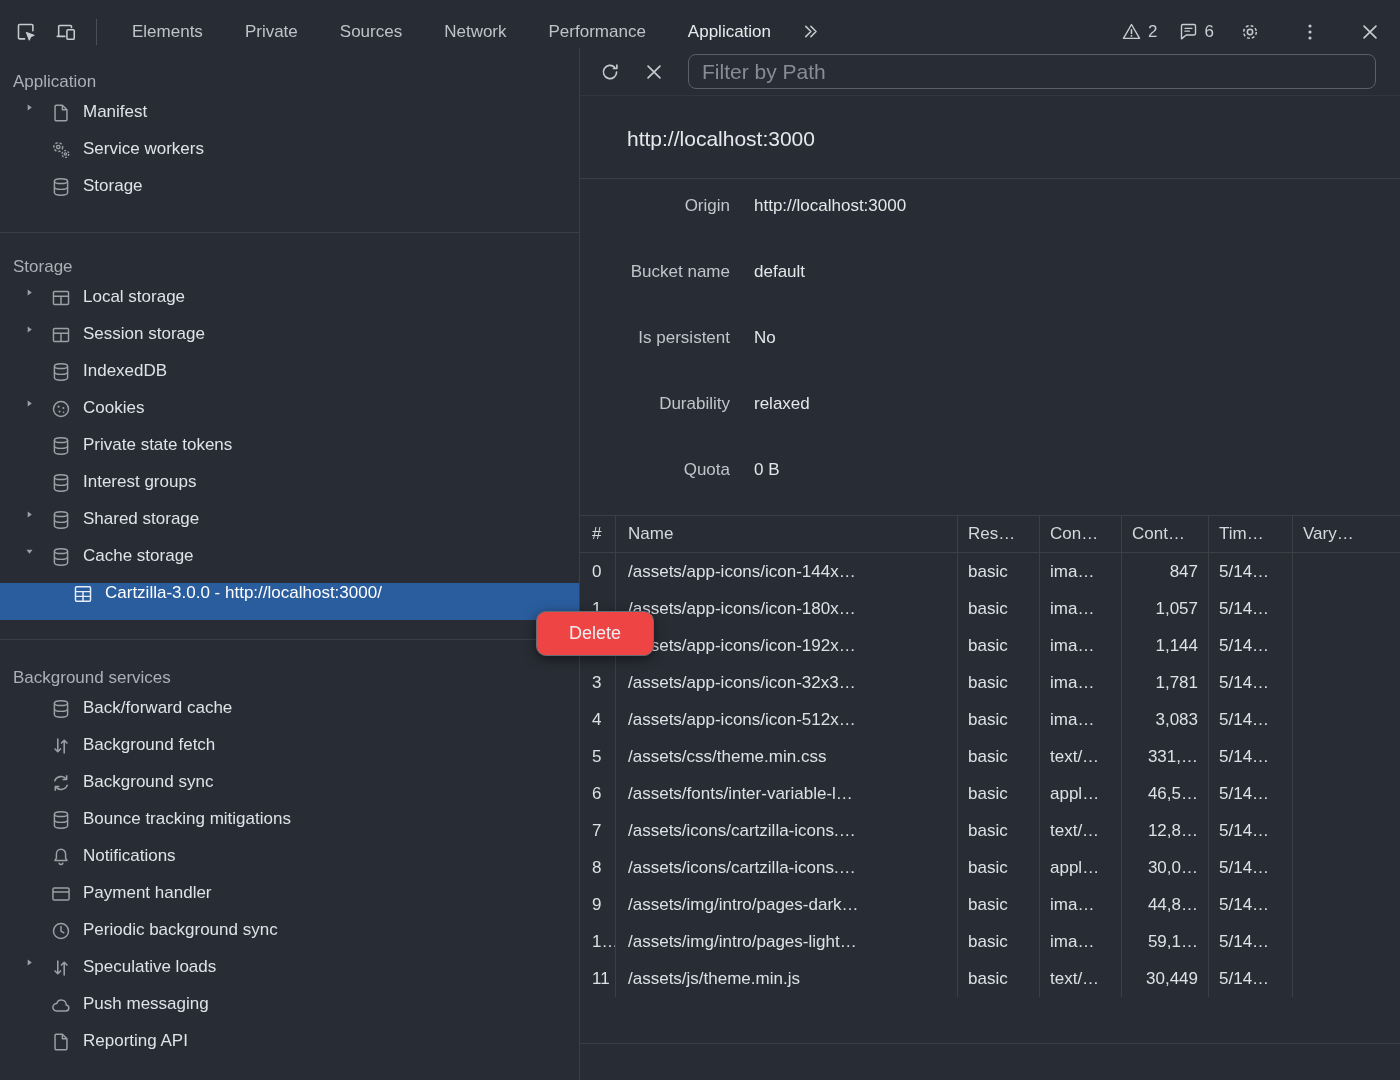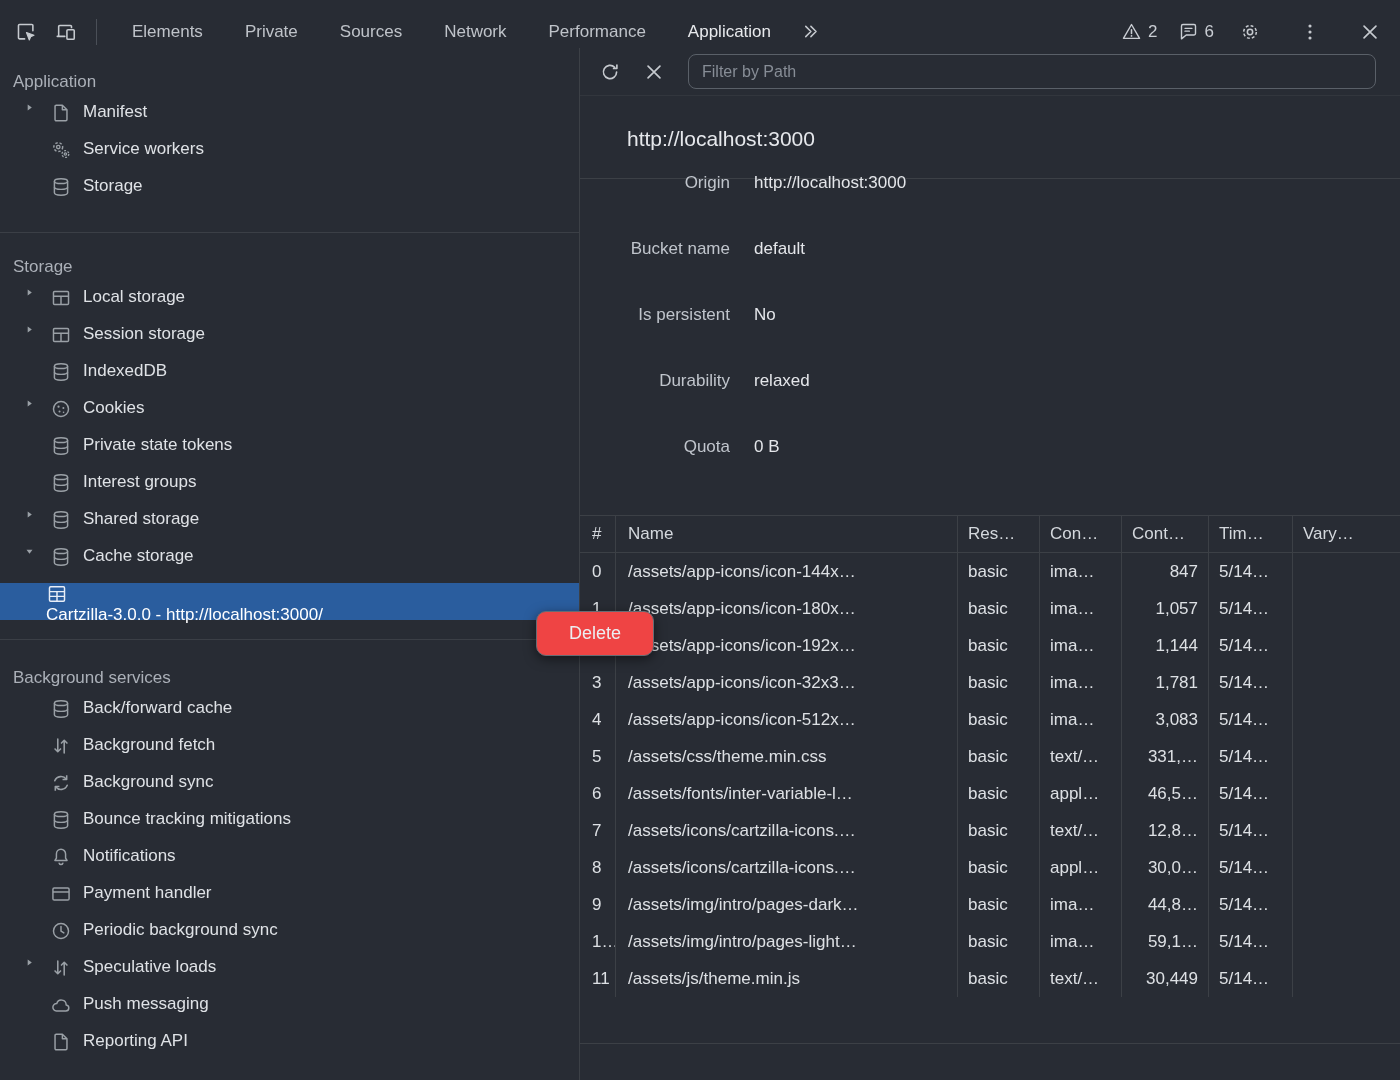--- a/index.html
+++ b/index.html
@@ -53,49 +53,49 @@
   }
   .sh1 { margin-top:14px; }
   .sh2 { margin-top:14px; }
   .sh3 { margin-top:18px; }
   .tree-divider { height:1px; background:#3b3f46; margin-top:19px; }
   .tree-item {
     height:37px; display:flex; align-items:flex-start; padding-left:24px;
     font-size:17px; color:#dfe2e6; cursor:pointer; white-space:nowrap;
   }
   .tree-item.child { padding-left:46px; }
-  .tree-item.selected { background:#2a5d9e; color:#ffffff;flex-direction:column; }
+  .tree-item.selected { background:#2a5d9e; color:#ffffff; }
   .tree-item.selected .tree-icon { color:#e8eef7; }
   .expander { width:26px; display:flex; align-items:center; color:#9aa0a6; flex:none; }
   .expander svg { width:11px; height:11px; display:block; }
   .tree-icon {
     width:22px; height:22px; margin-right:11px; color:#9aa0a6; flex:none;
     display:flex; align-items:center; justify-content:center;
   }
   .tree-icon svg { width:22px; height:22px; display:block; }
 
   
   .panel { position:absolute; top:48px; left:580px; right:0; bottom:0; overflow:hidden; background:#282c34; }
   .panel-toolbar {
     height:48px; display:flex; align-items:center; padding:0 24px 0 14px;
     border-bottom:1px solid #32363d;
   }
   .panel-toolbar .tool-btn { margin-right:12px; }
   .filter-input {
     flex:1; height:35px; background:transparent; border:1px solid #5a6068; border-radius:8px;
-    color:#dfe2e6; font-size:16px; padding:0 13px; margin-left:6px; outline:none;
+    color:#dfe2e6; font-size:21px; padding:0 13px; margin-left:6px; outline:none;
     font-family:"Liberation Sans","DejaVu Sans",sans-serif;
   }
   .filter-input::placeholder { color:#878d96; }
 
   .origin-title { font-size:21px; font-weight:400; color:#e6e8ec; padding:30px 0 26px 47px; line-height:26px; }
   .hdivider { height:1px; background:#3c4046; }
 
   .meta { margin-top:-6px; }
-  .meta-row { height:66px; display:flex; align-items:flex-start; }
+  .meta-row { height:66px; display:flex; align-items:center; }
   .meta-label { width:150px; text-align:right; color:#c0c5cc; font-size:17px; flex:none; }
   .meta-value { margin-left:24px; color:#e4e6ea; font-size:17px; }
 
   .grid { margin-top:12px; border-top:1px solid #3c4046; font-size:17px; }
   .grow { display:flex; height:37px; }
   .gcell {
     display:flex; align-items:center; border-right:1px solid #3c4046;
     overflow:hidden; white-space:nowrap; flex:none; height:100%; color:#dde0e4;
   }
   .ghead { border-bottom:1px solid #3c4046; }

